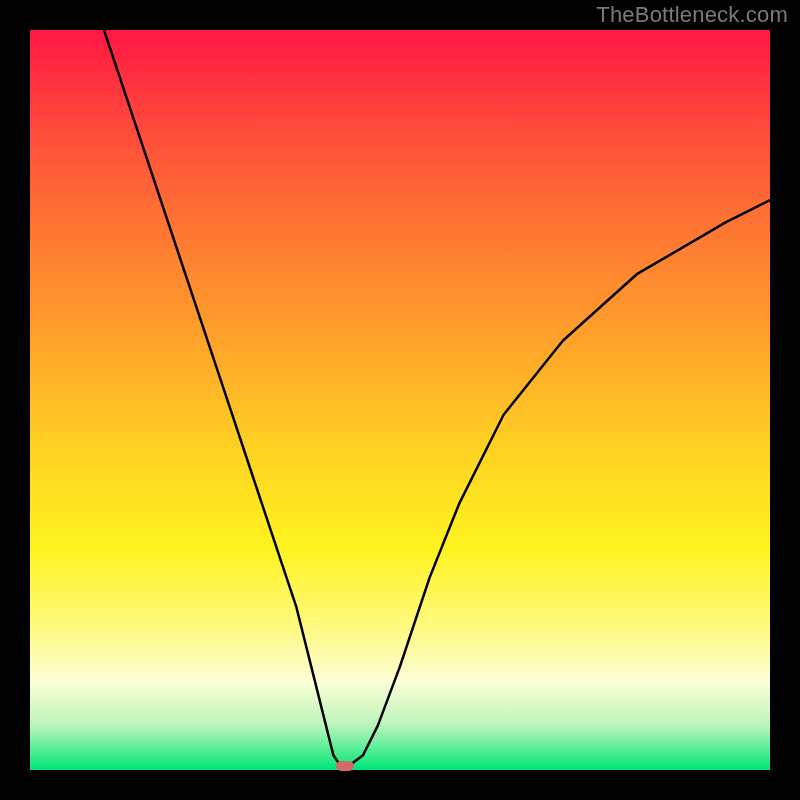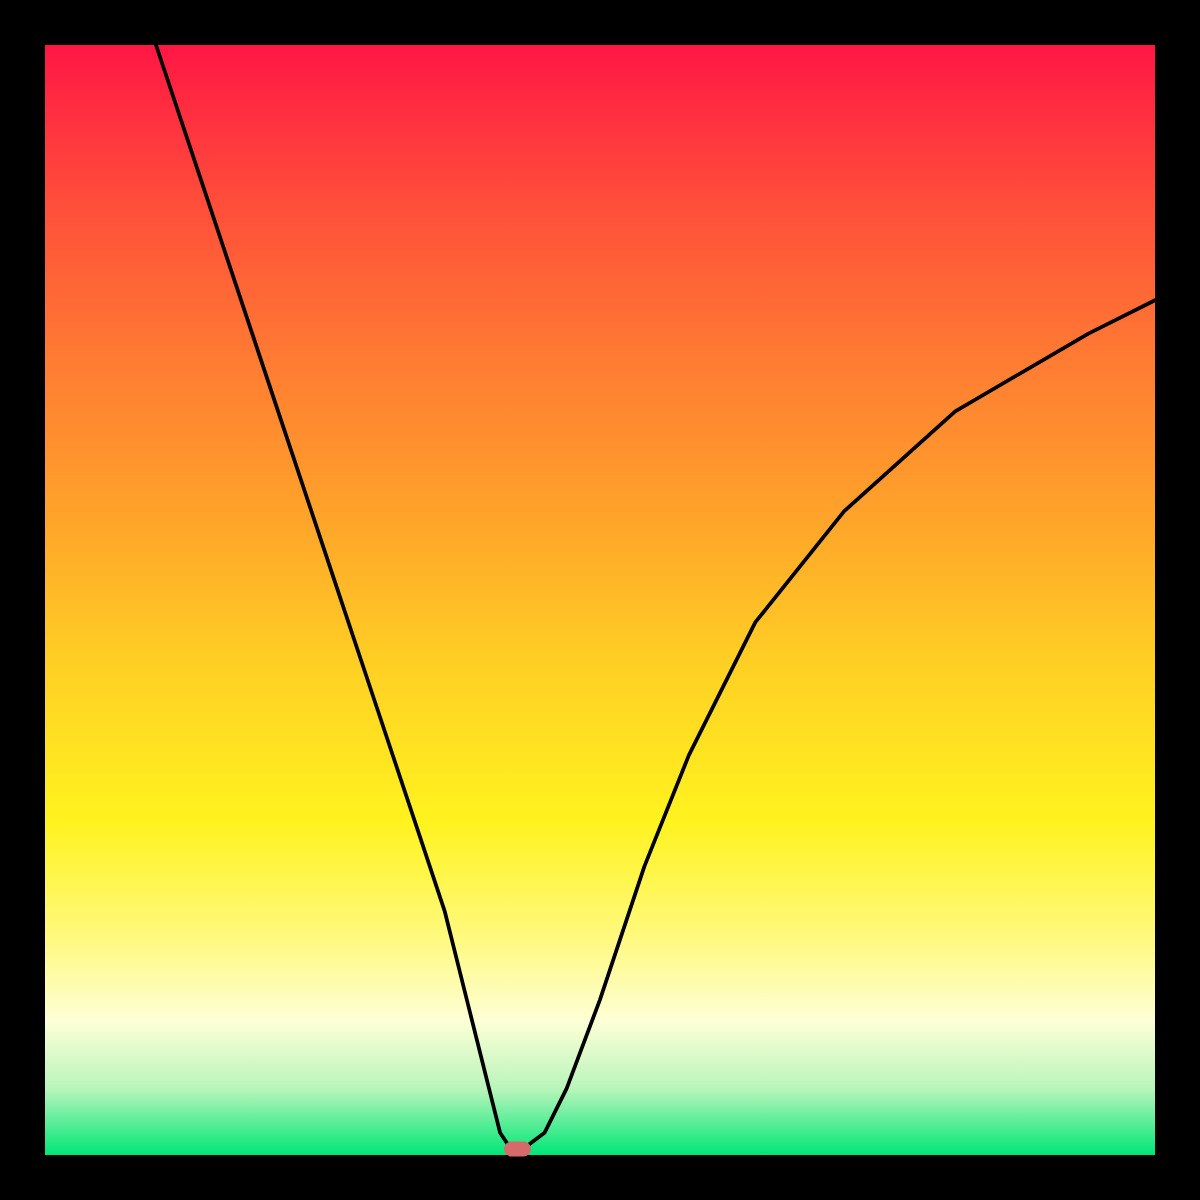--- a/index.html
+++ b/index.html
@@ -66,20 +66,21 @@
     height: 10px;
     border-radius: 5px;
     background: #d66a6a;
     transform: translate(-50%, -50%);
   }
 </style>
 </head>
 <body>
 
 <div class="wrap">
+  <div class="attribution">TheBottleneck.com</div>
 
   <div class="plot-area">
     <svg class="curve" viewBox="0 0 740 740" preserveAspectRatio="none">
       <path id="curve-path" d="M74.0 0.0 L103.6 88.8 L133.2 177.6 L162.8 266.4 L192.4 355.2 L222.0 444.0 L251.6 532.8 L266.4 577.2 L281.2 636.4 L296.0 695.6 L303.4 725.2 L310.8 736.3 L318.2 736.3 L333.0 725.2 L347.8 695.6 L370.0 636.4 L399.6 547.6 L429.2 473.6 L473.6 384.8 L532.8 310.8 L606.8 244.2 L695.6 192.4 L740.0 170.2"></path>
     </svg>
     <div id="marker" class="marker" style="left: 314.5px; top: 736.3px; background: rgb(214, 106, 106);"></div>
   </div>
 </div>
 
 </body></html>

